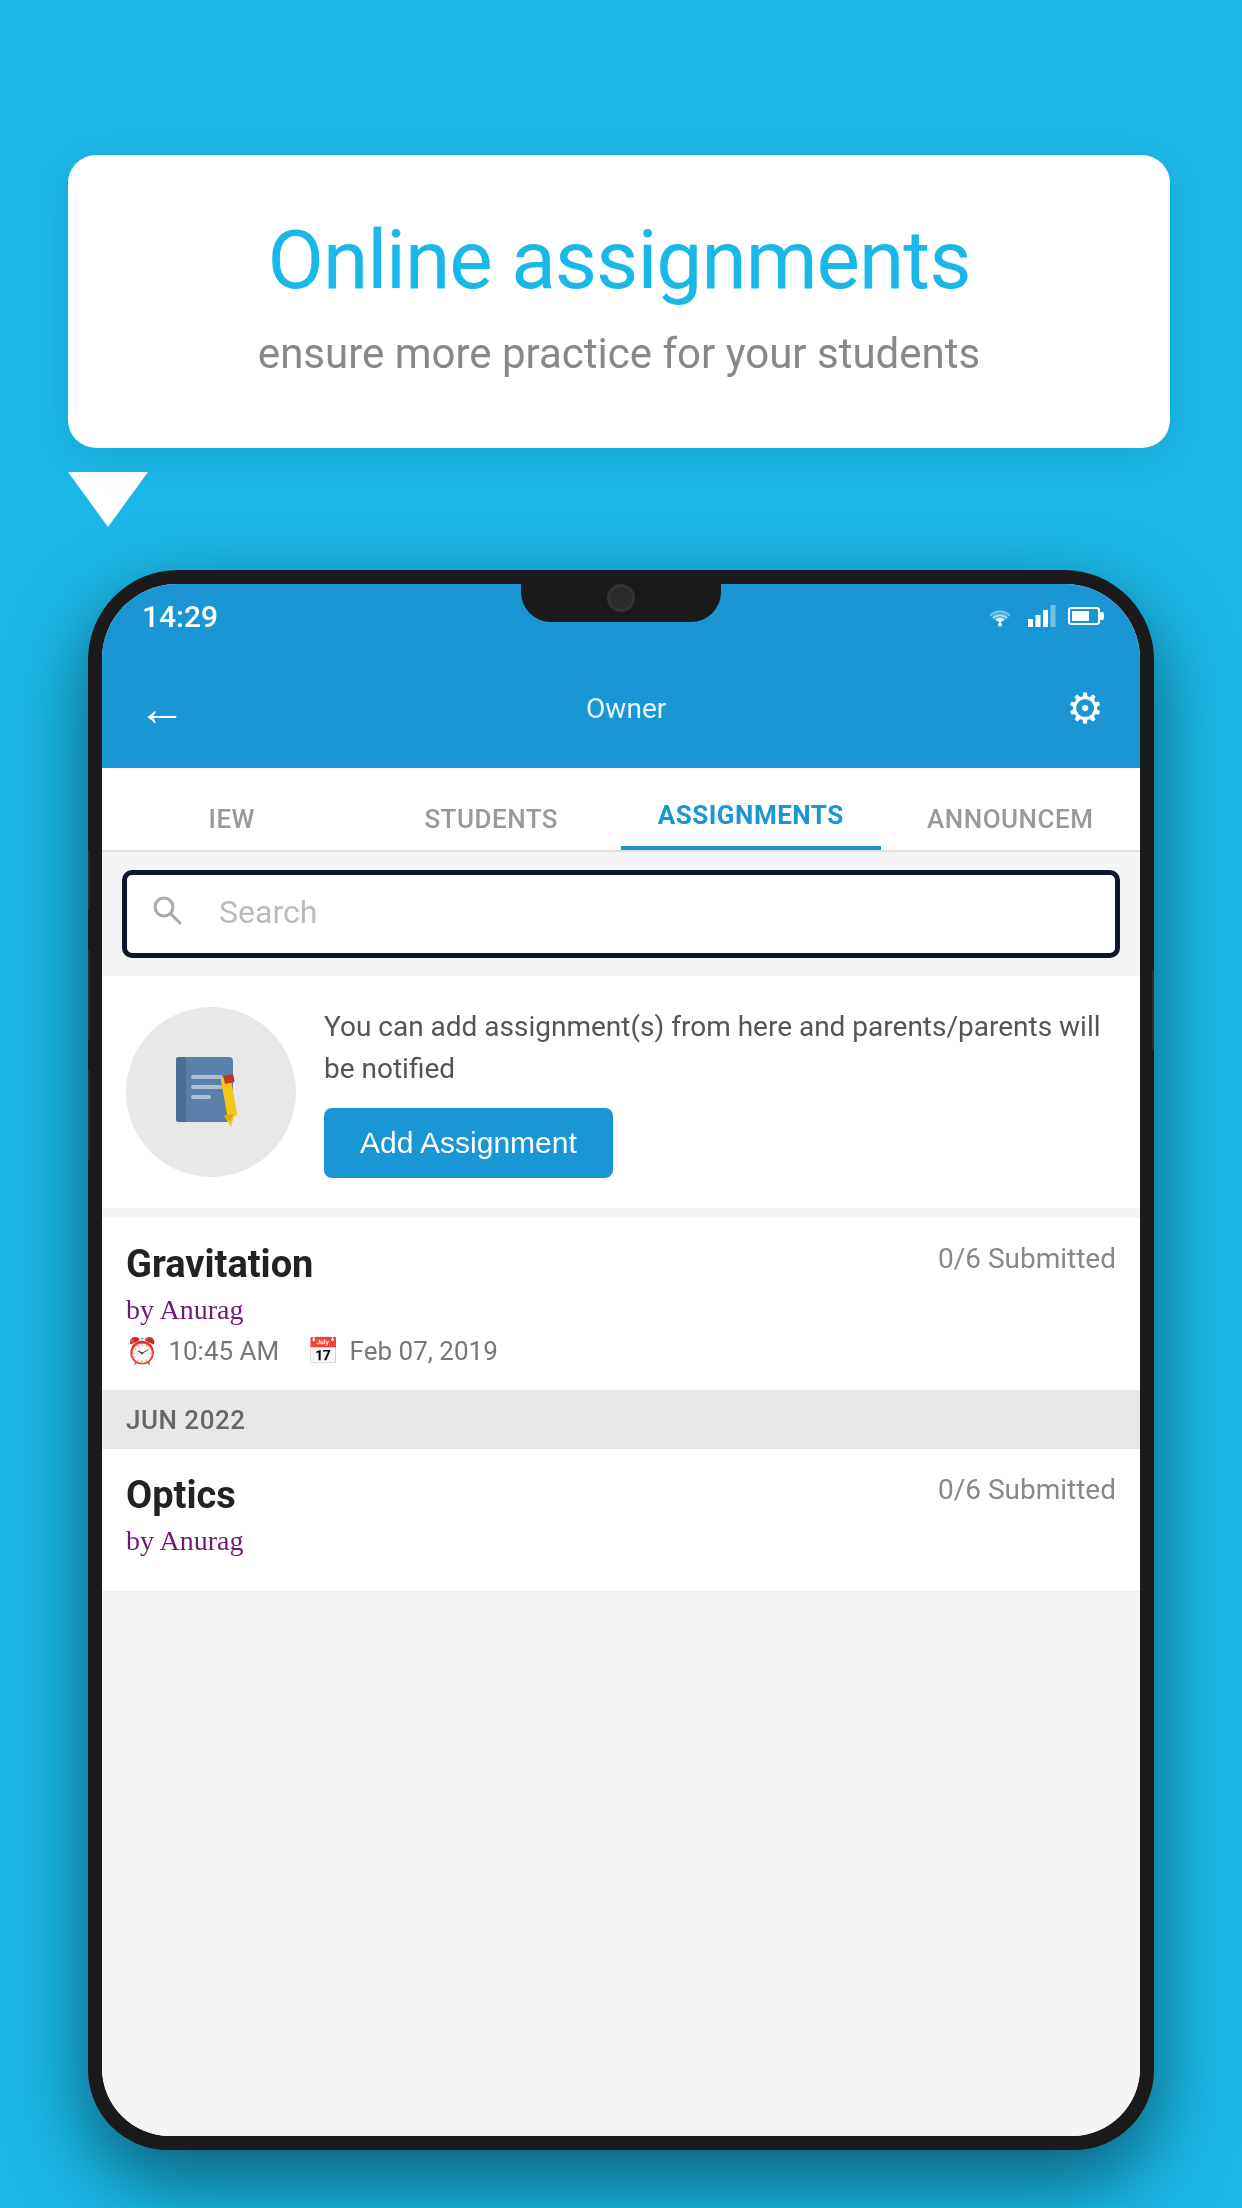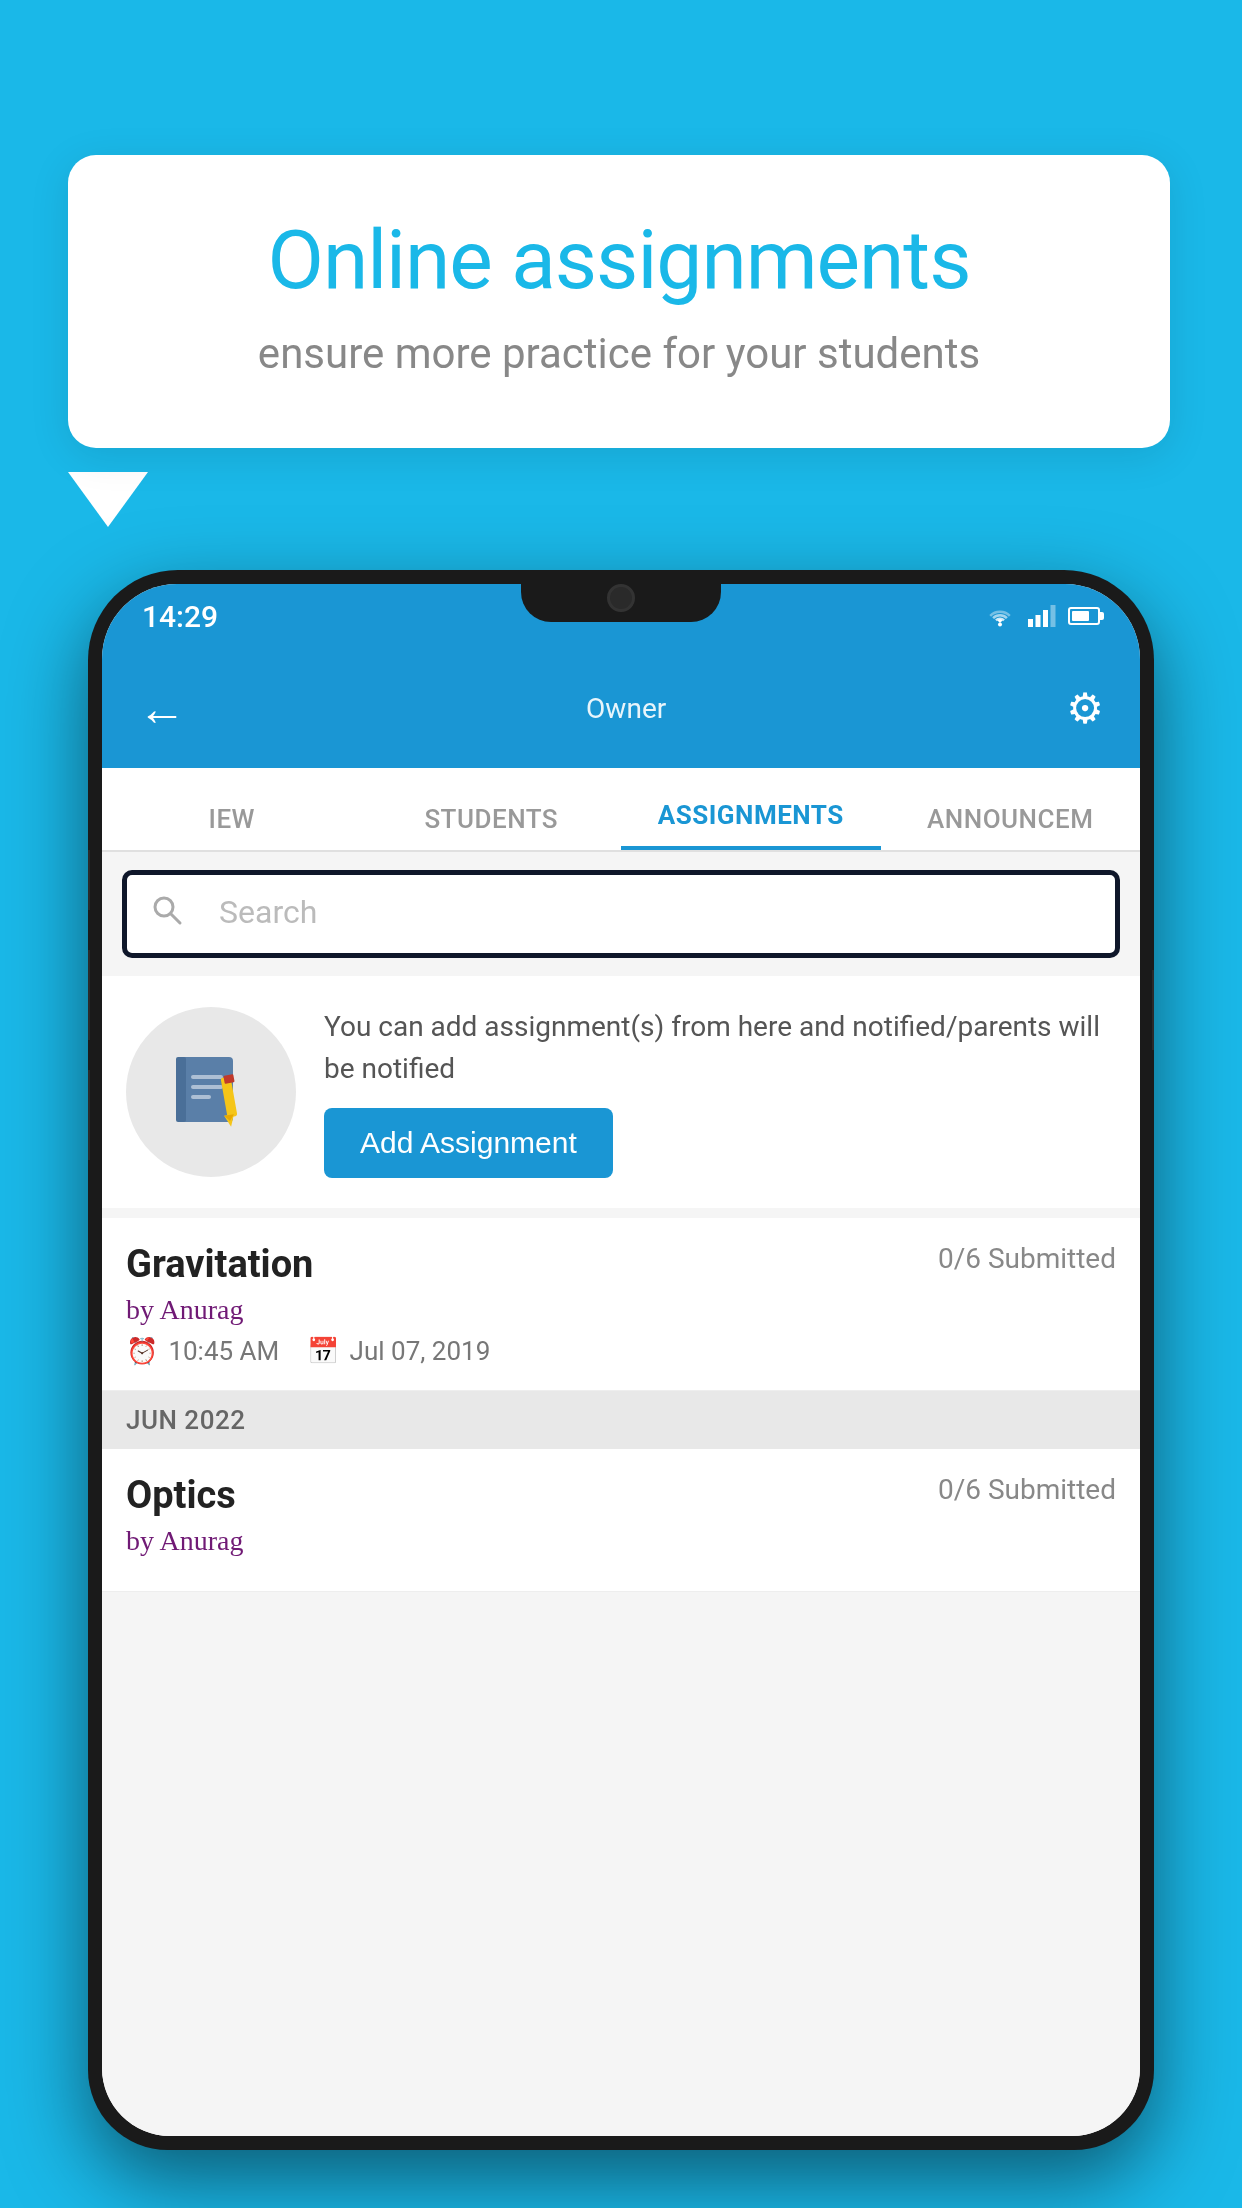--- a/index.html
+++ b/index.html
@@ -496,40 +496,40 @@
               <rect x="25" y="38" width="32" height="4" rx="2" fill="white" opacity="0.5"></rect>
               <rect x="25" y="48" width="20" height="4" rx="2" fill="white" opacity="0.5"></rect>
 
               <rect x="58" y="30" width="10" height="40" rx="2" fill="#f5c518" transform="rotate(-10 63 50)"></rect>
               <polygon points="58,68 68,68 63,80" fill="#f5c518" transform="rotate(-10 63 68)"></polygon>
               <polygon points="58,68 68,68 63,74" fill="#e8a800" transform="rotate(-10 63 68)"></polygon>
               <rect x="58" y="28" width="10" height="8" rx="1" fill="#c0392b" transform="rotate(-10 63 32)"></rect>
             </svg>
           </div>
           <div class="promo-text-block">
-            <div class="promo-desc">You can add assignment(s) from here and notified/parents will be notified</div>
+            <div class="promo-desc">You can add assignment(s) from here and parents/parents will be notified</div>
             <button class="add-assignment-btn">Add Assignment</button>
           </div>
         </div>
 
 
         <div class="assignment-item">
           <div class="assignment-top">
             <span class="assignment-name">Gravitation</span>
             <span class="assignment-submitted">0/6 Submitted</span>
           </div>
           <div class="assignment-by">by Anurag</div>
           <div class="assignment-meta">
             <div class="meta-item">
               <span class="meta-icon">⏰</span>
               <span>10:45 AM</span>
             </div>
             <div class="meta-item">
               <span class="meta-icon">📅</span>
-              <span>Jul 07, 2019</span>
+              <span>Feb 07, 2019</span>
             </div>
           </div>
         </div>
 
         <div class="section-header">JUN 2022</div>
 
         <div class="assignment-item">
           <div class="assignment-top">
             <span class="assignment-name">Optics</span>
             <span class="assignment-submitted">0/6 Submitted</span>

